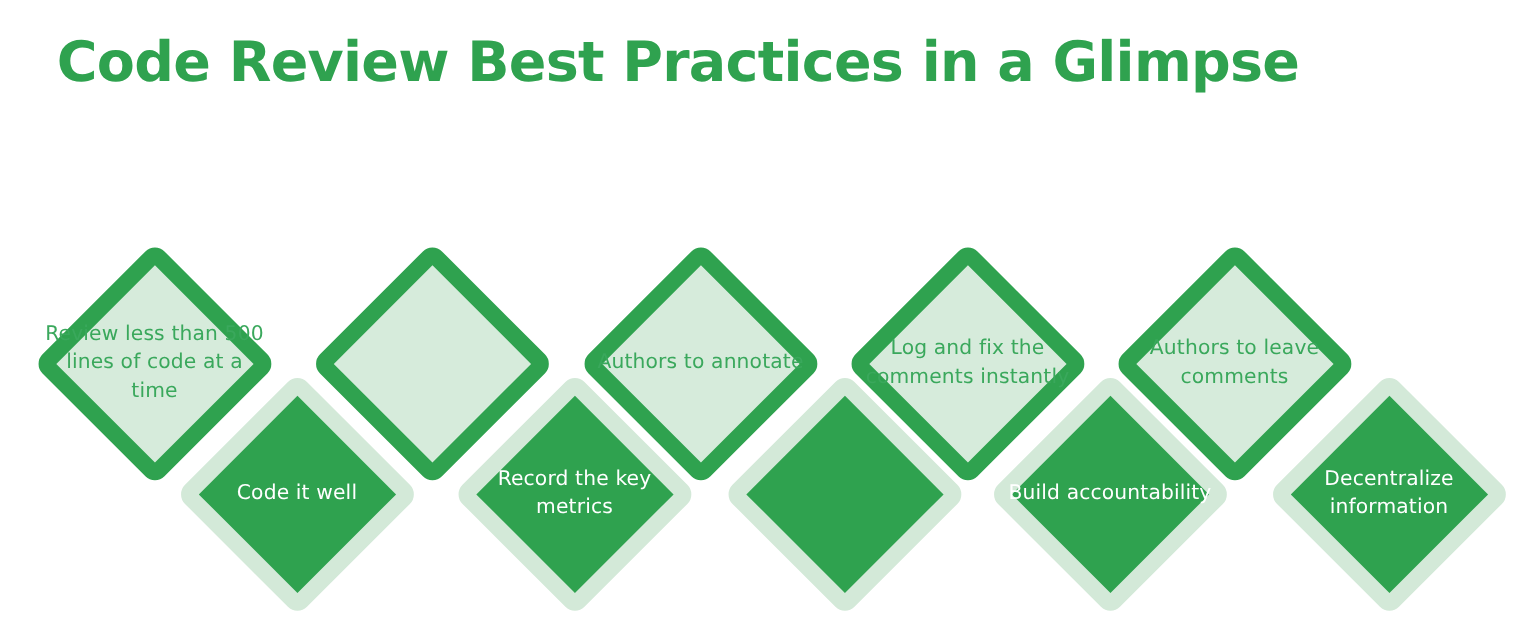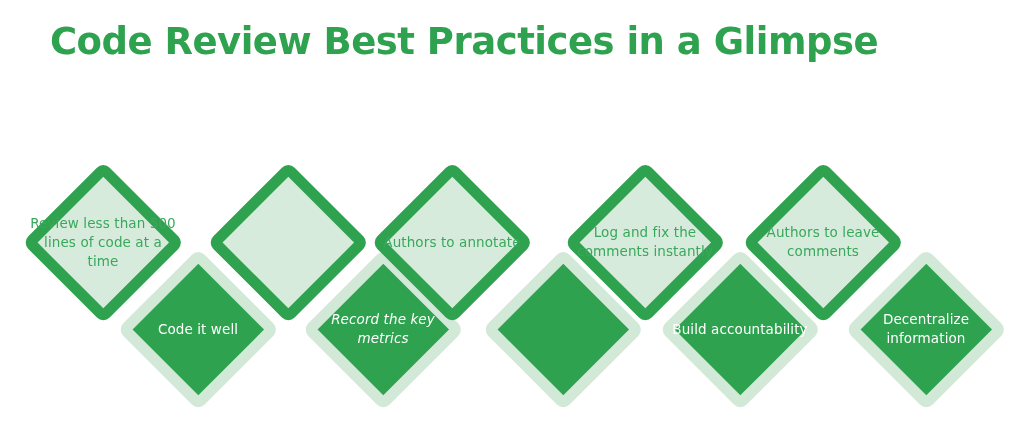--- a/index.html
+++ b/index.html
@@ -17,21 +17,21 @@
 
   #infographic {
     position: relative;
     width: 1024px;
     height: 426px;
   }
 
   #page-title {
     position: absolute;
     top: 20px;
-    left: 12px;
+    left: 0;
     width: 904px;
     text-align: center;
     font-size: 37px;
     line-height: 44px;
     font-weight: bold;
     letter-spacing: -0.5px;
     color: #2fa24f;
     font-family: "DejaVu Sans", sans-serif;
   }
 
@@ -108,25 +108,25 @@
         <div class="shape"></div>
         <div class="label">Review less than 500 lines of code at a time</div>
       </div>
       <div class="diamond solid row-bottom" style="left: 117px; top: 248px;">
         <div class="shape"></div>
         <div class="label">Code it well</div>
       </div>
       <div class="diamond light row-top" style="left: 207px; top: 161px;">
         <div class="shape"></div>
       </div>
-      <div class="diamond solid row-bottom" style="left: 302px; top: 248px; font-style: italic;">
+      <div class="diamond solid row-bottom" style="left: 302px; top: 248px;">
         <div class="shape"></div>
         <div class="label">Record the key metrics</div>
       </div>
-      <div class="diamond light row-top" style="left: 371px; top: 161px;">
+      <div class="diamond light row-top" style="left: 386px; top: 161px;">
         <div class="shape"></div>
         <div class="label">Authors to annotate</div>
       </div>
       <div class="diamond solid row-bottom" style="left: 482px; top: 248px;">
         <div class="shape"></div>
       </div>
       <div class="diamond light row-top" style="left: 564px; top: 161px;">
         <div class="shape"></div>
         <div class="label">Log and fix the comments instantly</div>
       </div>

